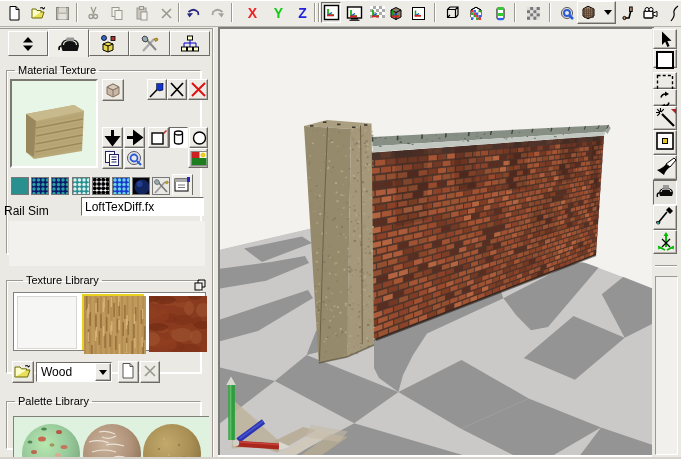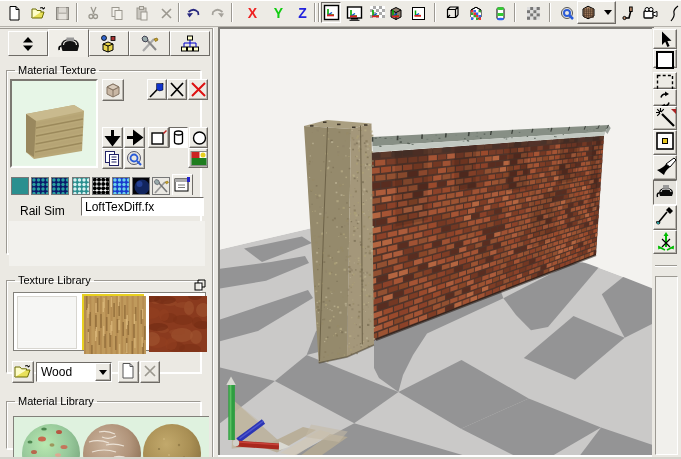--- a/index.html
+++ b/index.html
@@ -472,24 +472,24 @@
       <path d="M12 4 l2.5 -1 1 1.6 -2 1.4z" fill="#c9a227" stroke="#7a6210" stroke-width="0.5"></path>
       <path d="M14 14 L5 4" stroke="#777" stroke-width="1.6"></path>
       <path d="M3 1.5 q3.5 0 3.5 3.5 l-1.7 1.7 q-3.5 0 -3.5 -3.5 z" fill="#9aa" stroke="#445" stroke-width="0.6"></path>
     </svg></div>
 <div style="position:absolute;left:172px;top:174px;width:21px;height:21px;background:#f0eee8;border-top:1px solid #fff;border-left:1px solid #fff;border-right:1px solid #6e6b66"><svg width="20" height="20" viewBox="0 0 20 20">
       <rect x="2" y="4" width="13" height="12" fill="#fff" stroke="#000"></rect>
       <rect x="2" y="4" width="13" height="3" fill="#aaa"></rect>
       <path d="M5 10 h7 M5 12.5 h7" stroke="#777"></path>
       <rect x="14" y="2" width="3" height="5" fill="#22c"></rect>
     </svg></div>
-<div style="position:absolute;left:20px;top:204px;font:12px 'Liberation Sans',sans-serif">Rail Sim</div>
+<div style="position:absolute;left:4px;top:204px;font:12px 'Liberation Sans',sans-serif">Rail Sim</div>
 <div style="position:absolute;left:81px;top:197px;width:123px;height:19px;border-top:1px solid #6e6b66;border-left:1px solid #6e6b66;border-bottom:1px solid #fff;border-right:1px solid #fff;background:#fff;font:12px 'Liberation Sans',sans-serif;padding-left:3px;line-height:19px">LoftTexDiff.fx</div>
 <fieldset style="position:absolute;left:6px;top:274px;width:195px;height:99px;border:1px solid;border-color:#9c9992 #fff #fff #9c9992;box-shadow:1px 1px 0 #fff,inset 1px 1px 0 #fff;margin:0;padding:0">
-    <legend style="font:11px 'Liberation Sans',sans-serif;color:#000;margin-left:8px;padding:0 3px">Texture Library</legend>
+    <legend style="font:11px 'Liberation Sans',sans-serif;color:#000;margin-left:16px;padding:0 3px">Texture Library</legend>
   </fieldset>
 <div style="position:absolute;left:194px;top:277px"><svg width="12" height="12" viewBox="0 0 12 12">
       <rect x="1" y="4" width="7" height="7" fill="none" stroke="#000"></rect>
       <path d="M4 4 V1 h7 v7 h-3" fill="none" stroke="#000"></path>
     </svg></div>
 <div style="position:absolute;left:13px;top:292px;width:193px;height:59px;border:1px solid #82807a;background:#fff">
 <div style="position:absolute;left:3px;top:3px;width:60px;height:53px;background:#f6f6f4;border:1px solid #d8d6d0"></div>
 <div style="position:absolute;left:68px;top:1px;width:62px;height:56px;border:2px solid #e8d020"><svg width="62" height="58">
         <rect width="62" height="58" fill="#c09a5c"></rect>
         <rect x="0.0" y="0" width="2" height="58" fill="#ab8148" opacity="0.55"></rect>
@@ -591,21 +591,21 @@
     <div style="position:absolute;left:3px;top:6px;width:0;height:0;border-left:4px solid transparent;border-right:4px solid transparent;border-top:5px solid #000"></div>
   </div>
 <div style="position:absolute;left:118px;top:361px;width:21px;height:22px;border-top:1px solid #fff;border-left:1px solid #fff;border-bottom:1px solid #6e6b66;border-right:1px solid #6e6b66;box-shadow:inset -1px -1px 0 #b5b2ab;background:#edebe5;"><svg width="18" height="18" viewBox="0 0 18 18">
       <path d="M4 1.5 h7 l3 3 V16 H4z" fill="#fff" stroke="#555"></path>
       <path d="M11 1.5 v3 h3" fill="none" stroke="#555"></path>
     </svg></div>
 <div style="position:absolute;left:140px;top:361px;width:20px;height:22px;border-top:1px solid #fff;border-left:1px solid #fff;border-bottom:1px solid #6e6b66;border-right:1px solid #6e6b66;box-shadow:inset -1px -1px 0 #b5b2ab;background:#edebe5;"><svg width="18" height="18" viewBox="0 0 18 18">
       <path d="M4 4 L14 14 M14 4 L4 14" stroke="#9b988f" stroke-width="1.7"></path>
     </svg></div>
 <fieldset style="position:absolute;left:6px;top:395px;width:195px;height:54px;border:1px solid;border-color:#9c9992 #fff #fff #9c9992;box-shadow:1px 1px 0 #fff,inset 1px 1px 0 #fff;margin:0;padding:0">
-    <legend style="font:11px 'Liberation Sans',sans-serif;color:#000;margin-left:8px;padding:0 3px">Material Library</legend>
+    <legend style="font:11px 'Liberation Sans',sans-serif;color:#000;margin-left:8px;padding:0 3px">Palette Library</legend>
   </fieldset>
 <div style="position:absolute;left:13px;top:416px;width:196px;height:43px;border-top:1px solid #82807a;border-left:1px solid #82807a;background:#dff2df"><svg width="194" height="41" viewBox="0 0 194 41">
       <defs>
         <radialGradient id="g1" cx="40%" cy="35%" r="70%">
           <stop offset="0%" stop-color="#b8e8b0"></stop>
           <stop offset="60%" stop-color="#96c89a"></stop>
           <stop offset="100%" stop-color="#7aa87e"></stop>
         </radialGradient>
 <radialGradient id="g2" cx="40%" cy="35%" r="70%">
           <stop offset="0%" stop-color="#cbb49e"></stop>

